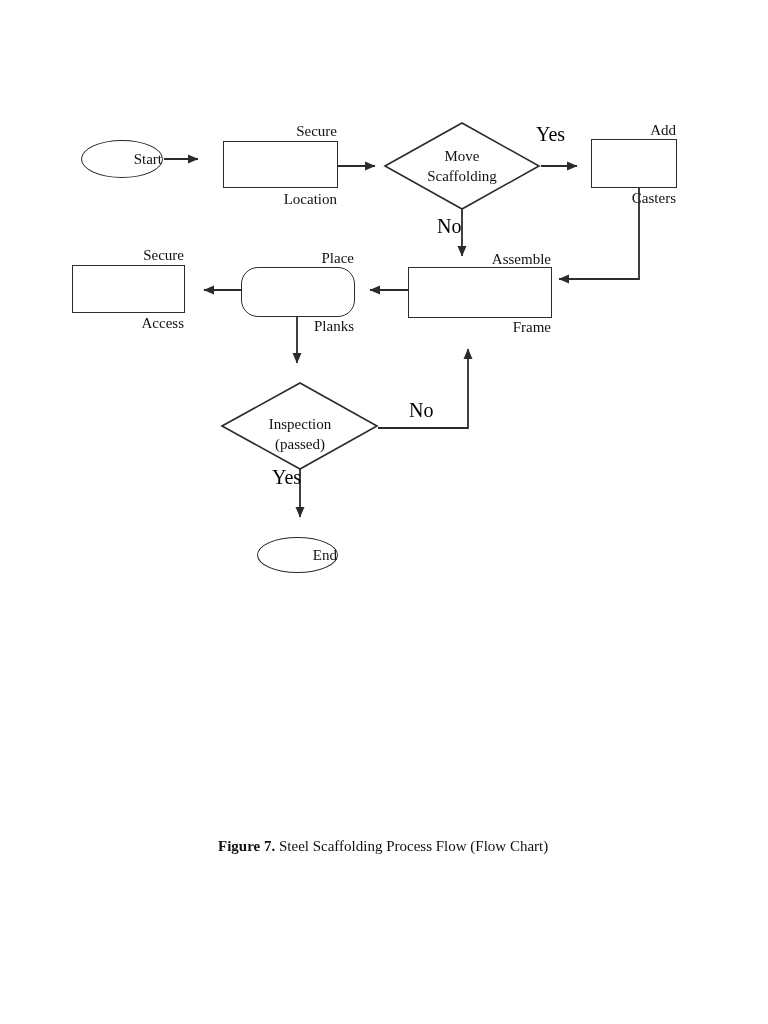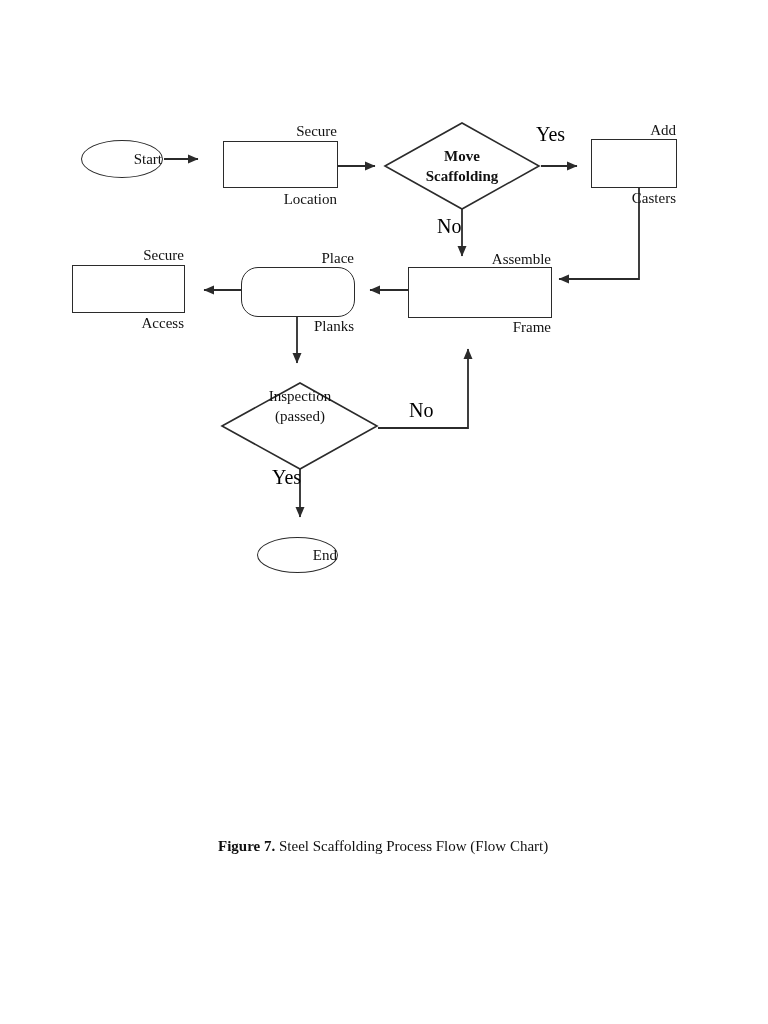--- a/index.html
+++ b/index.html
@@ -96,21 +96,21 @@
 
   <div class="node terminator" style="left:81px; top:140px; width:82px; height:38px;">
     <span>Start</span>
   </div>
 
   <div class="node process" style="left:223px; top:141px; width:115px; height:47px;">
     <span>Secure</span>
     <span>Location</span>
   </div>
 
-  <div class="diamond-label" style="left:402px; top:144px; width:120px; height:44px;font-weight:bold;">
+  <div class="diamond-label" style="left:402px; top:144px; width:120px; height:44px;">
     <span>Move</span>
     <span>Scaffolding</span>
   </div>
 
   <div class="node process" style="left:591px; top:139px; width:86px; height:49px;">
     <span>Add</span>
     <span>Casters</span>
   </div>
 
   <div class="node process" style="left:72px; top:265px; width:113px; height:48px;">
@@ -121,21 +121,21 @@
   <div class="node process" style="left:241px; top:267px; width:114px; height:50px;border-radius:17px;">
     <span>Place</span>
     <span>Planks</span>
   </div>
 
   <div class="node process" style="left:408px; top:267px; width:144px; height:51px;">
     <span>Assemble</span>
     <span>Frame</span>
   </div>
 
-  <div class="diamond-label" style="left:240px; top:384px; width:120px; height:44px;">
+  <div class="diamond-label" style="left:240px; top:412px; width:120px; height:44px;">
     <span>Inspection</span>
     <span>(passed)</span>
   </div>
 
   <div class="node terminator" style="left:257px; top:537px; width:81px; height:36px;">
     <span>End</span>
   </div>
 
   <div class="edge-label" style="left:536px; top:126px;">Yes</div>
   <div class="edge-label" style="left:437px; top:218px;">No</div>

